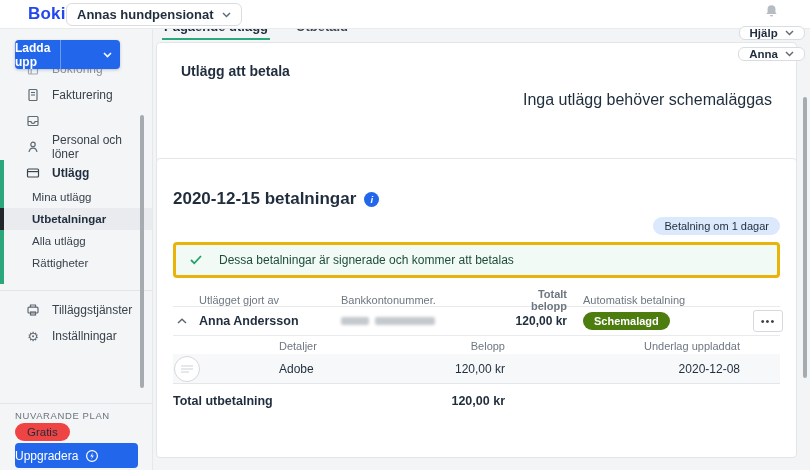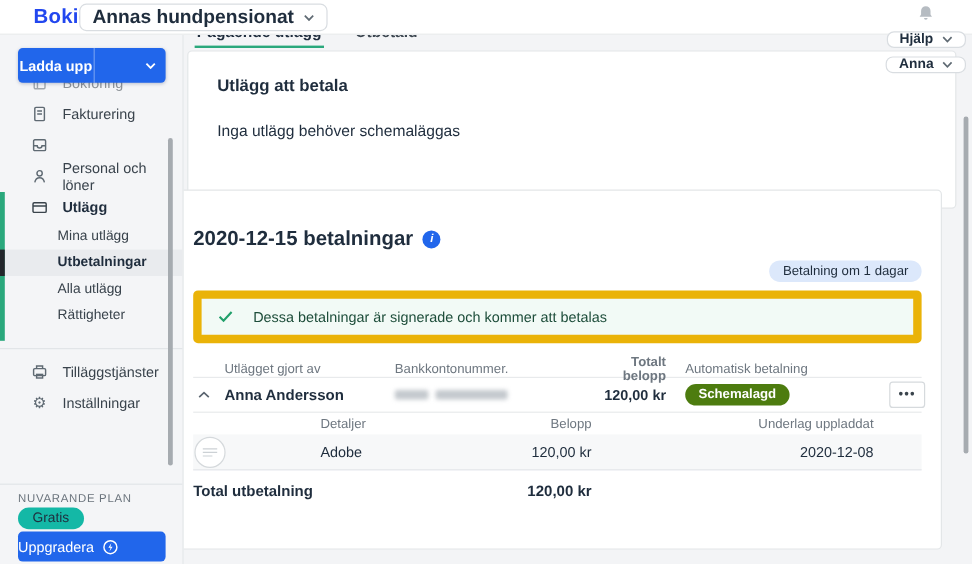--- a/index.html
+++ b/index.html
@@ -2,63 +2,63 @@
 <html><head>
 <meta charset="utf-8">
 <style>
   * { margin:0; padding:0; box-sizing:border-box; }
   html,body { width:810px; height:470px; overflow:hidden; }
   body { font-family:"Liberation Sans","DejaVu Sans",sans-serif; background:#f3f4f6; color:#1f2d3d; position:relative; }
 
   
   .topbar { position:absolute; left:0; top:0; width:810px; height:29px; background:#fff; border-bottom:1px solid #e8eaec; z-index:30; }
   .logo { position:absolute; left:28px; top:4px; font-size:17px; font-weight:bold; color:#2247ef; letter-spacing:.2px; }
-  .company-btn { position:absolute; left:66px; top:3px; height:23px; display:flex; align-items:center; gap:8px; padding:0 10px; background:#fff; border:1px solid #d9dde1; border-radius:6px; font-size:16px; font-weight:bold; cursor:pointer; }
+  .company-btn { position:absolute; left:66px; top:3px; height:23px; display:flex; align-items:center; gap:8px; padding:0 10px; background:#fff; border:1px solid #d9dde1; border-radius:6px; font-size:13px; font-weight:bold; cursor:pointer; }
   .top-right { position:absolute; right:5px; top:3px; height:23px; display:flex; align-items:center; gap:7px;flex-direction:column; }
   .bell { width:22px; height:23px; display:flex; align-items:center; justify-content:center; cursor:pointer; }
   .pill-btn { height:23px; display:flex; align-items:center; gap:7px; padding:0 10px; background:#fff; border:1px solid #d9dde1; border-radius:6px; font-size:11.5px; font-weight:bold; cursor:pointer; }
 
   
   .sidebar { position:absolute; left:0; top:29px; width:153px; height:441px; background:#f4f5f7; border-right:1px solid #e5e8ea; z-index:10; }
-  .upload-btn { position:absolute; left:15px; top:11px; width:123px; height:29px; background:#2166eb; border-radius:4px; display:flex; align-items:stretch; color:#fff; z-index:6; box-shadow:0 1px 3px rgba(20,40,90,.25); cursor:pointer;gap:34px; }
+  .upload-btn { position:absolute; left:15px; top:11px; width:105px; height:29px; background:#2166eb; border-radius:4px; display:flex; align-items:stretch; color:#fff; z-index:6; box-shadow:0 1px 3px rgba(20,40,90,.25); cursor:pointer;gap:34px; }
   .upload-main { flex:1; display:flex; align-items:center; justify-content:center; font-size:12px; font-weight:bold; border-right:1px solid rgba(255,255,255,.35); }
   .upload-caret { width:25px; display:flex; align-items:center; justify-content:center; }
   .nav { position:absolute; left:0; top:27px; width:152px; }
   .nav-item { height:26px; display:flex; align-items:center; gap:12px; padding-left:26px; font-size:12px; color:#39434c; cursor:pointer; }
   .nav-item .ic { width:14px; height:14px; display:flex; align-items:center; justify-content:center; color:#5f6a73; }
   .nav-item.clipped { opacity:.55; }
   .green-section { border-left:4px solid #2aa87c; padding-bottom:10px; }
   .green-section .nav-item { padding-left:22px; }
   .green-section .nav-item.parent { font-weight:bold; color:#1f2d3d; }
-  .sub-item { position:relative; height:22px; display:flex; align-items:center; padding-left:44px; font-size:11.5px; color:#39434c; cursor:pointer; }
+  .sub-item { position:relative; height:22px; display:flex; align-items:center; padding-left:28px; font-size:11.5px; color:#39434c; cursor:pointer; }
   .sub-item.selected { background:#e9ebee; color:#1f2d3d; font-weight:bold; }
   .sub-item.selected::before { content:""; position:absolute; left:-4px; top:0; width:4px; height:100%; background:#23262b; }
   .side-divider { height:1px; background:#e2e5e8; margin:6px 0; }
   .plan-divider { position:absolute; left:0; top:374px; width:152px; height:1px; background:#e2e5e8; }
   .plan-label { position:absolute; left:15px; top:381px; font-size:9.5px; letter-spacing:.6px; color:#6a737c; }
-  .plan-badge { position:absolute; left:15px; top:394px; background:#14b8a6; border-radius:999px; padding:3px 12px; font-size:11.5px; color:#1f2d3d; }
+  .plan-badge { position:absolute; left:15px; top:394px; background:#ef4444; border-radius:999px; padding:3px 12px; font-size:11.5px; color:#1f2d3d; }
   .upgrade-btn { position:absolute; left:15px; top:414px; width:123px; height:25px; background:#2166eb; border:none; border-radius:4px; color:#fff; font-size:12px; font-weight:normal; display:flex; align-items:center; gap:7px; cursor:pointer; font-family:inherit; }
   .side-scroll { position:absolute; left:140px; top:86px; width:4px; height:273px; background:#a6abb0; border-radius:2px; }
 
   
   .tabs-clip { position:absolute; left:162px; top:29px; width:500px; height:11px; overflow:hidden; z-index:5; }
   .tabs-inner { display:flex; gap:24px; margin-top:-10px; }
   .tab { font-size:13px; font-weight:bold; color:#3c4650; padding:0 2px 4px 2px; cursor:pointer; }
   .tab.active { border-bottom:2px solid #2aa87c; color:#1f2d3d; }
   .card { position:absolute; background:#fff; border:1px solid #e3e6e8; border-radius:4px; }
   .card1 { left:156px; top:42px; width:641px; height:132px; padding:20px 24px; }
   .card1 h2 { font-size:14px; }
-  .empty-msg { margin-top:22px; text-align:left; font-size:13px; color:#1f2d3d; }
-  .card2 { left:144px; top:158px; width:641px; height:300px; padding:30px 16px 0 16px; }
+  .empty-msg { margin-top:12px; text-align:right; font-size:16px; color:#1f2d3d; }
+  .card2 { left:156px; top:158px; width:641px; height:300px; padding:30px 16px 0 16px; }
   .card2-title { display:flex; align-items:center; gap:8px; }
   .card2-title h2 { font-size:17px; }
   .info-icon { width:15px; height:15px; border-radius:50%; background:#2166eb; color:#fff; font-size:9.5px; font-weight:bold; font-style:italic; display:flex; align-items:center; justify-content:center; cursor:pointer; }
   .badge-row { margin-top:8px; display:flex; justify-content:flex-end; }
   .countdown-badge { background:#dce8fb; color:#1f2d3d; font-size:11px; padding:3px 11px; border-radius:999px; }
-  .alert { margin-top:7px; border:7px solid #eab308; background:#f2faf6; border-radius:4px; padding:8px 14px; display:flex; align-items:center; gap:17px; font-size:12px; color:#1d4d3a; }
+  .alert { margin-top:7px; border:3px solid #eab308; background:#f2faf6; border-radius:4px; padding:8px 14px; display:flex; align-items:center; gap:17px; font-size:12px; color:#1d4d3a; }
 
   .mgrid { display:grid; grid-template-columns:26px 134px 172px 68px 10px 170px 1fr; align-items:center; }
   .thead { margin-top:10px; height:18px; font-size:11px; color:#6e7780; }
   .thead .c-bank, .mrow .c-bank { padding-left:8px; }
   .thead .c-total, .mrow .c-total { text-align:right; padding-right:6px; }
   .rule { height:1px; background:#e8eaec; }
   .mrow { height:28px; font-size:12px; }
   .c-name { font-weight:bold; font-size:12.5px; }
   .c-total { font-weight:bold; }
   .blur-wrap { display:flex; gap:6px; align-items:center; }

